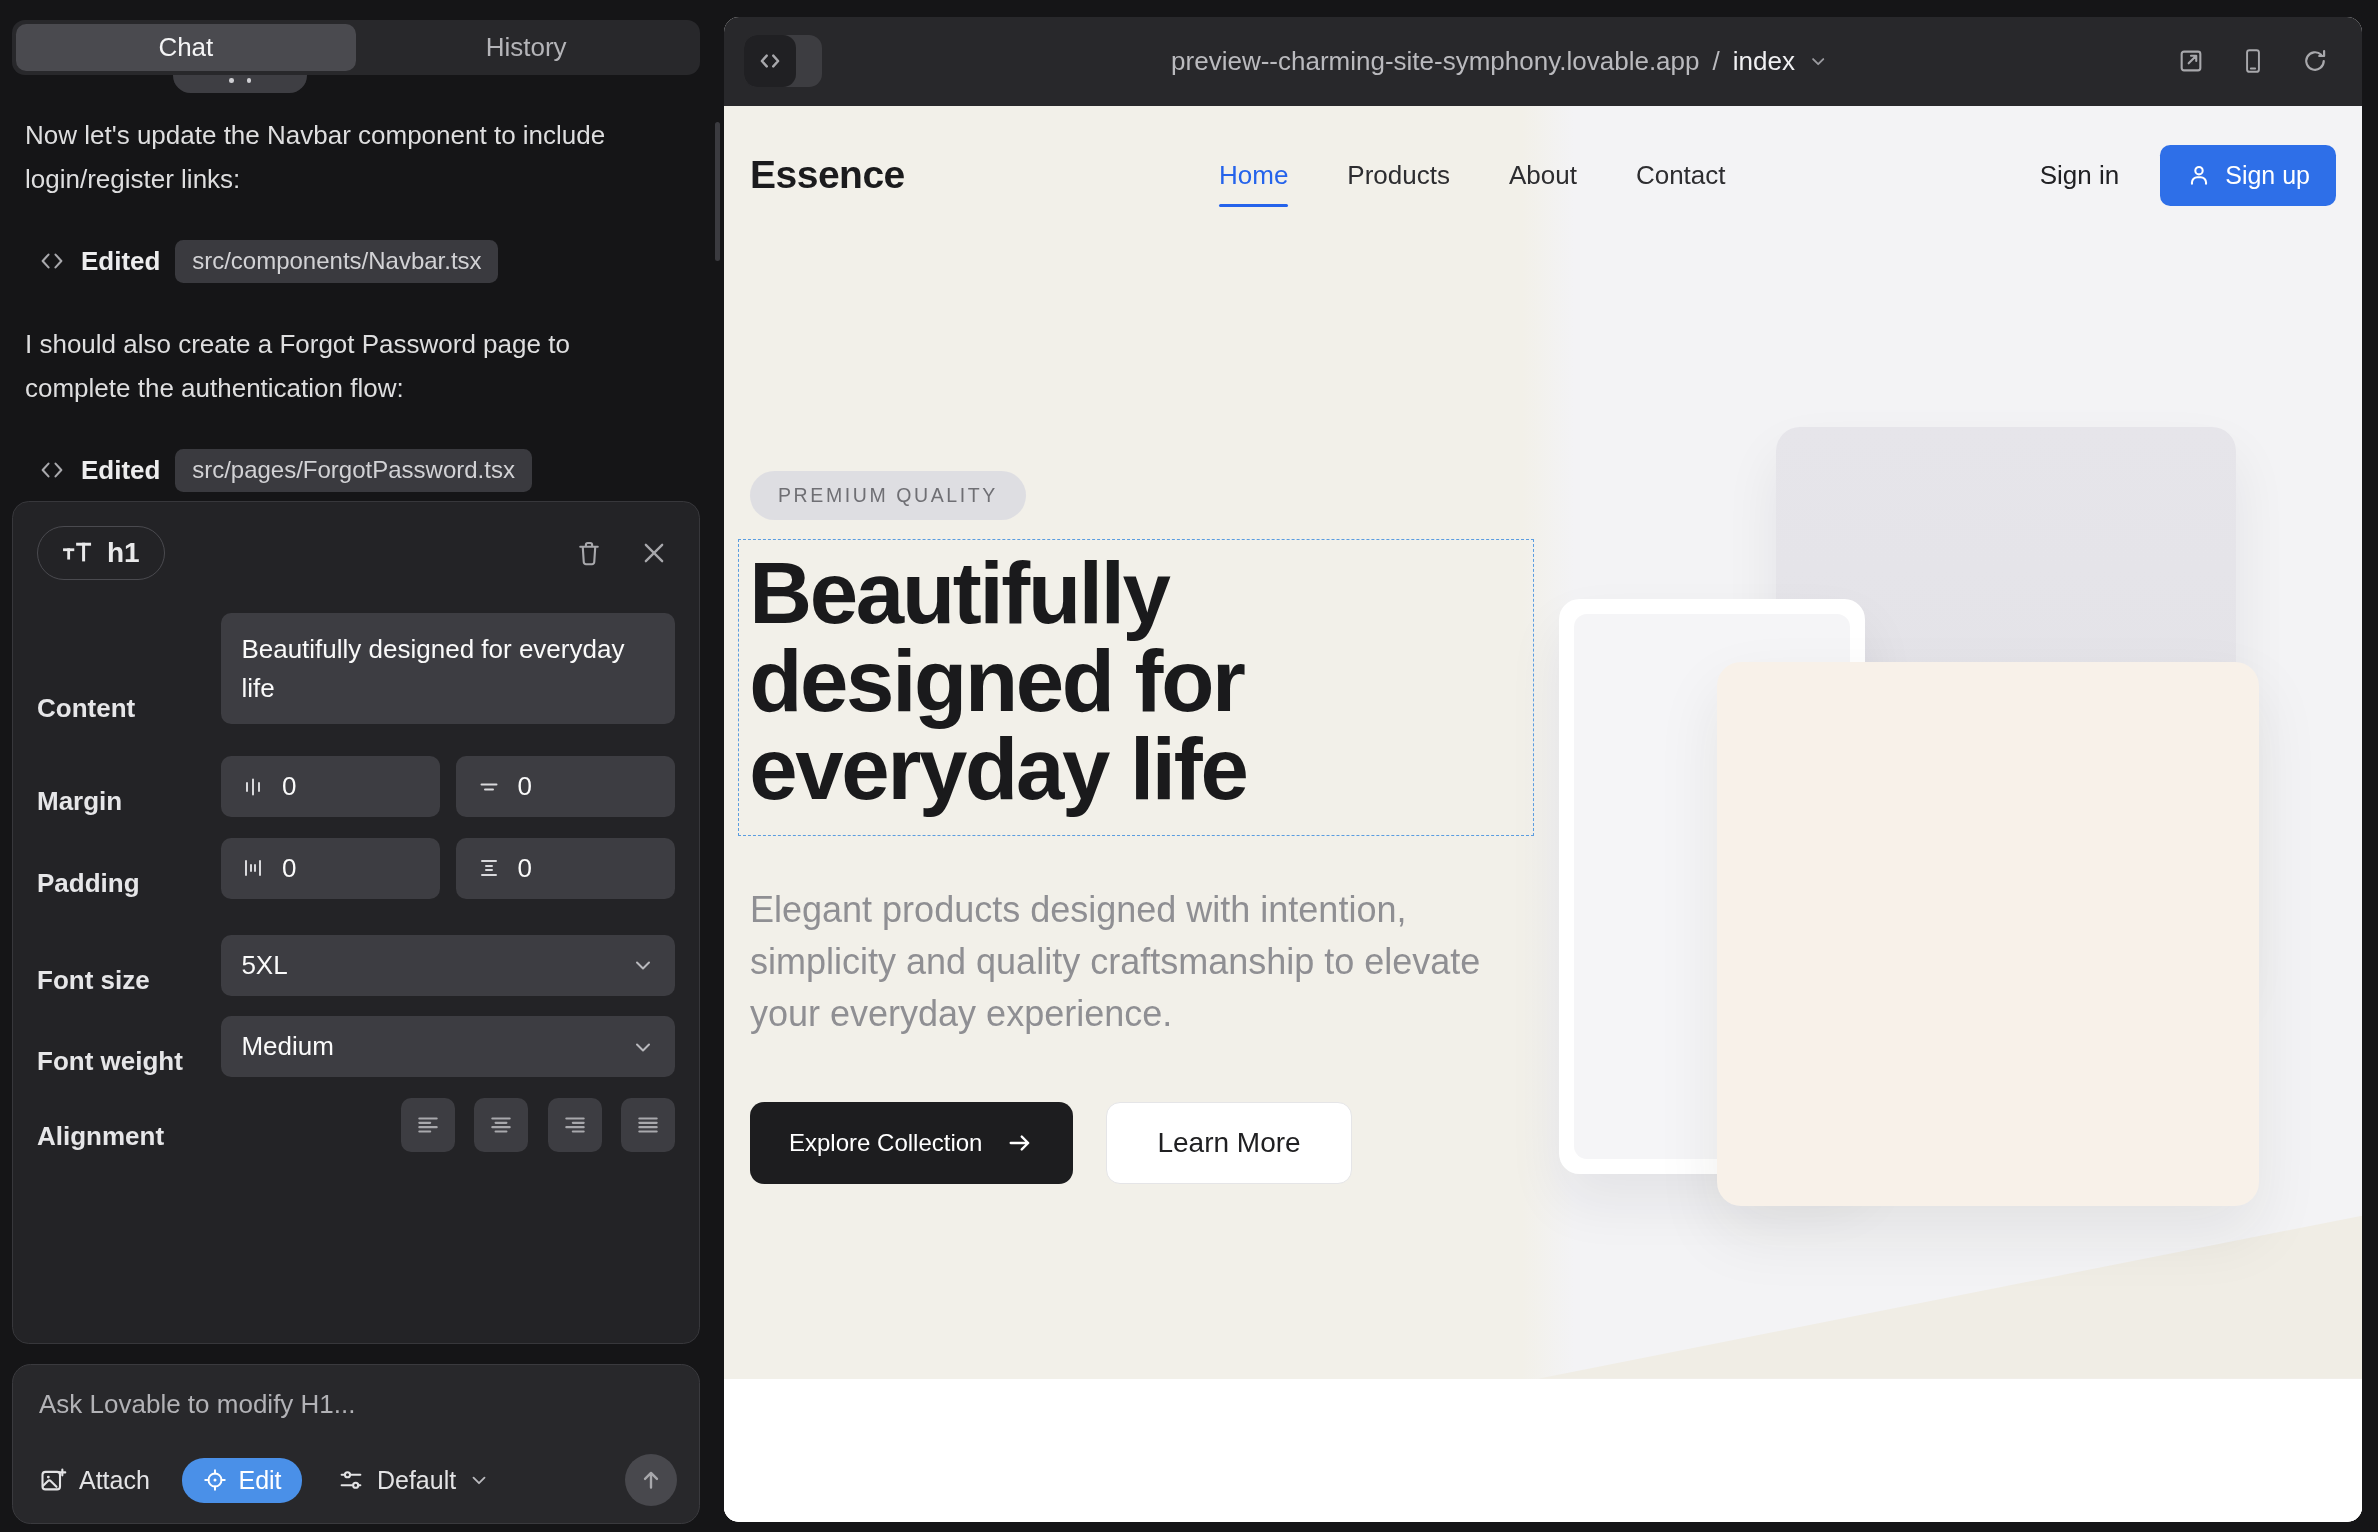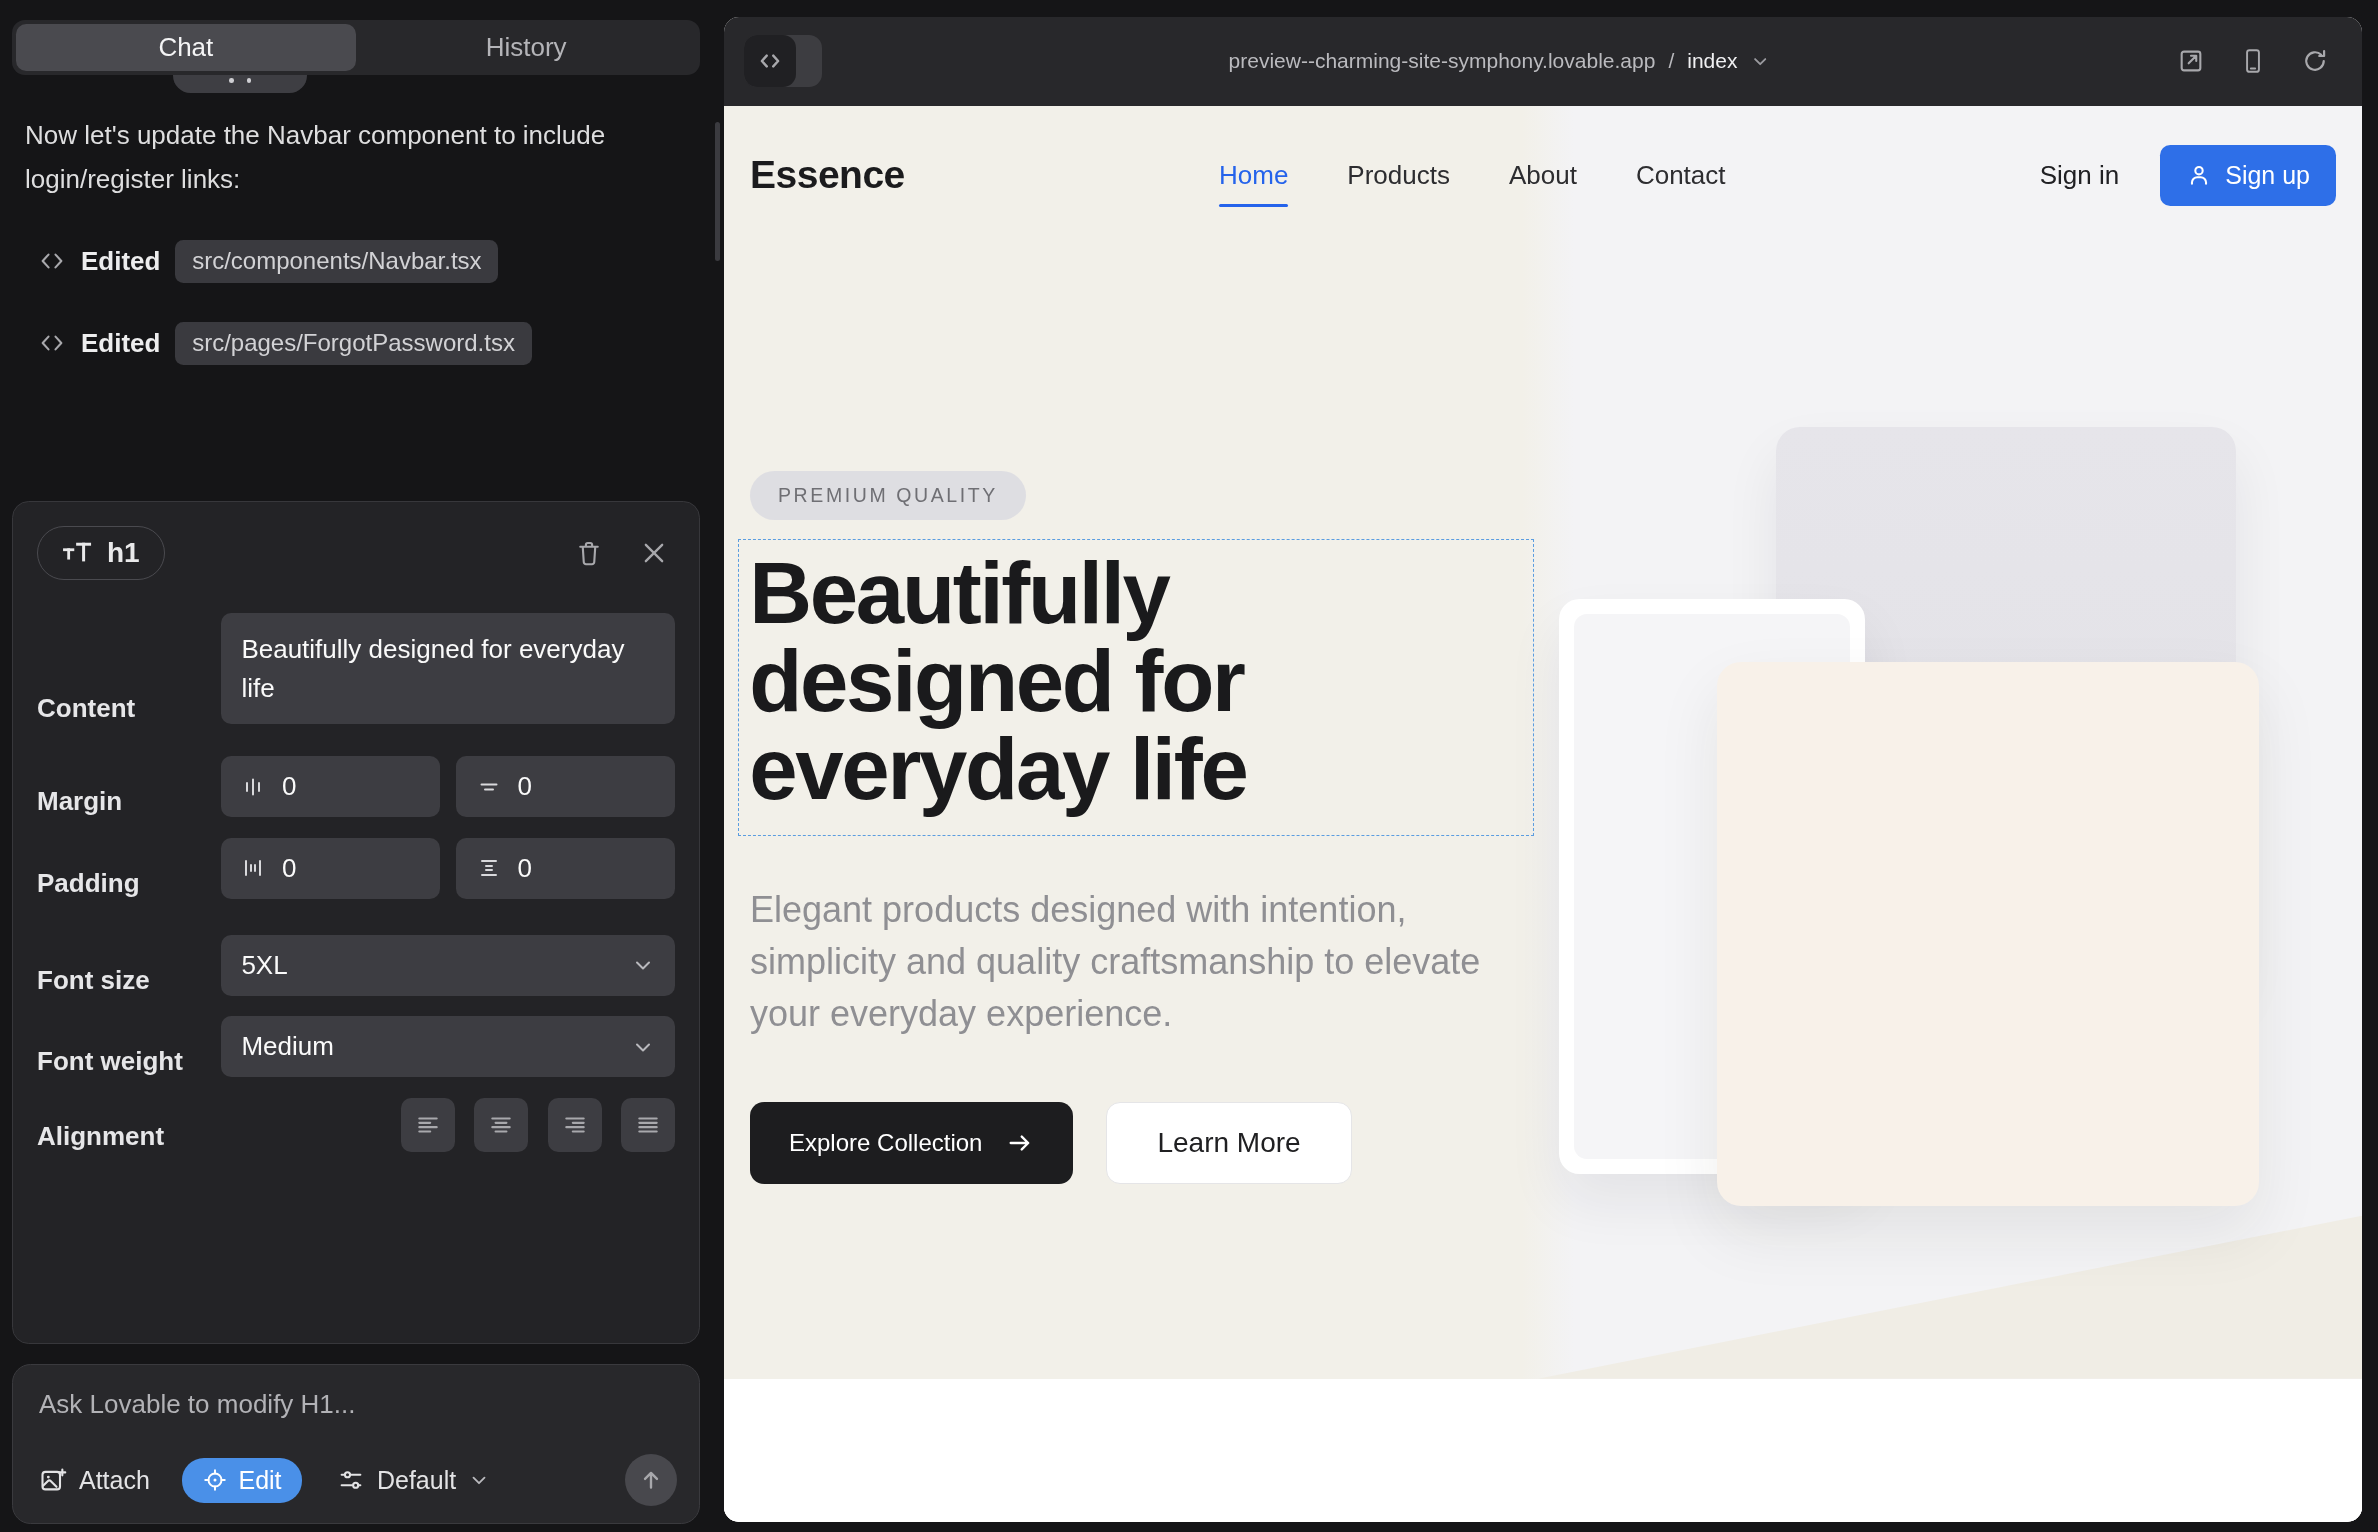--- a/index.html
+++ b/index.html
@@ -87,21 +87,21 @@
   
   .preview { position:absolute; left:724px; top:16.7px; width:1638px; height:1505px;
     background:#ffffff; border-radius:15px; overflow:hidden; }
   .pane-header { position:absolute; left:0; top:0; width:100%; height:89px; background:#28282b;
     display:flex; align-items:center; padding:0 33px 0 20.4px; }
   .code-toggle { width:78px; height:52px; background:#3d3d41; border-radius:13px; display:flex;
     align-items:center; cursor:pointer; }
   .code-knob { width:52px; height:52px; background:#202023; border-radius:13px; display:flex;
     align-items:center; justify-content:center; color:#f2f2f3; }
   .urlbar { flex:1; display:flex; align-items:center; justify-content:center; gap:13px;
-    font-size:21px; color:#bababe; }
+    font-size:26px; color:#bababe; }
   .urlbar .page { color:#f0f0f2; }
   .pane-icons { display:flex; align-items:center; gap:35px; color:#d6d6d9; }
 
   
   .site { position:absolute; left:0; top:89px; width:1638px; height:1415px; background:#ffffff; }
   .hero { position:absolute; left:0; top:0; width:1638px; height:1273px; overflow:hidden;
     background:linear-gradient(90deg,#f2f0e9 0px,#f2f0e9 798px,#f3f3f5 850px,#f3f3f5 100%); }
   .hero-wedge { position:absolute; left:814px; bottom:0; width:824px; height:163px;
     background:#f0ede5; clip-path:polygon(0 100%,100% 0,100% 100%); z-index:0; }
 
@@ -168,20 +168,21 @@
       <div class="msg-text">Now let's update the Navbar component to include login/register links:</div>
       <div class="edited-row">
         <span class="icon">
           <svg width="28" height="28" viewBox="0 0 24 24" fill="none" stroke="currentColor" stroke-width="1.8" stroke-linecap="round" stroke-linejoin="round">
               <path d="M9 6.5 4 12l5 5.5M15 6.5 20 12l-5 5.5"></path>
             </svg>
         </span>
         <span class="edited-label">Edited</span>
         <span class="file-badge">src/components/Navbar.tsx</span>
       </div>
+      <div class="msg-text">I should also create a Forgot Password page to complete the authentication flow:</div>
       <div class="edited-row">
         <span class="icon">
           <svg width="28" height="28" viewBox="0 0 24 24" fill="none" stroke="currentColor" stroke-width="1.8" stroke-linecap="round" stroke-linejoin="round">
               <path d="M9 6.5 4 12l5 5.5M15 6.5 20 12l-5 5.5"></path>
             </svg>
         </span>
         <span class="edited-label">Edited</span>
         <span class="file-badge">src/pages/ForgotPassword.tsx</span>
       </div>
     </div>

